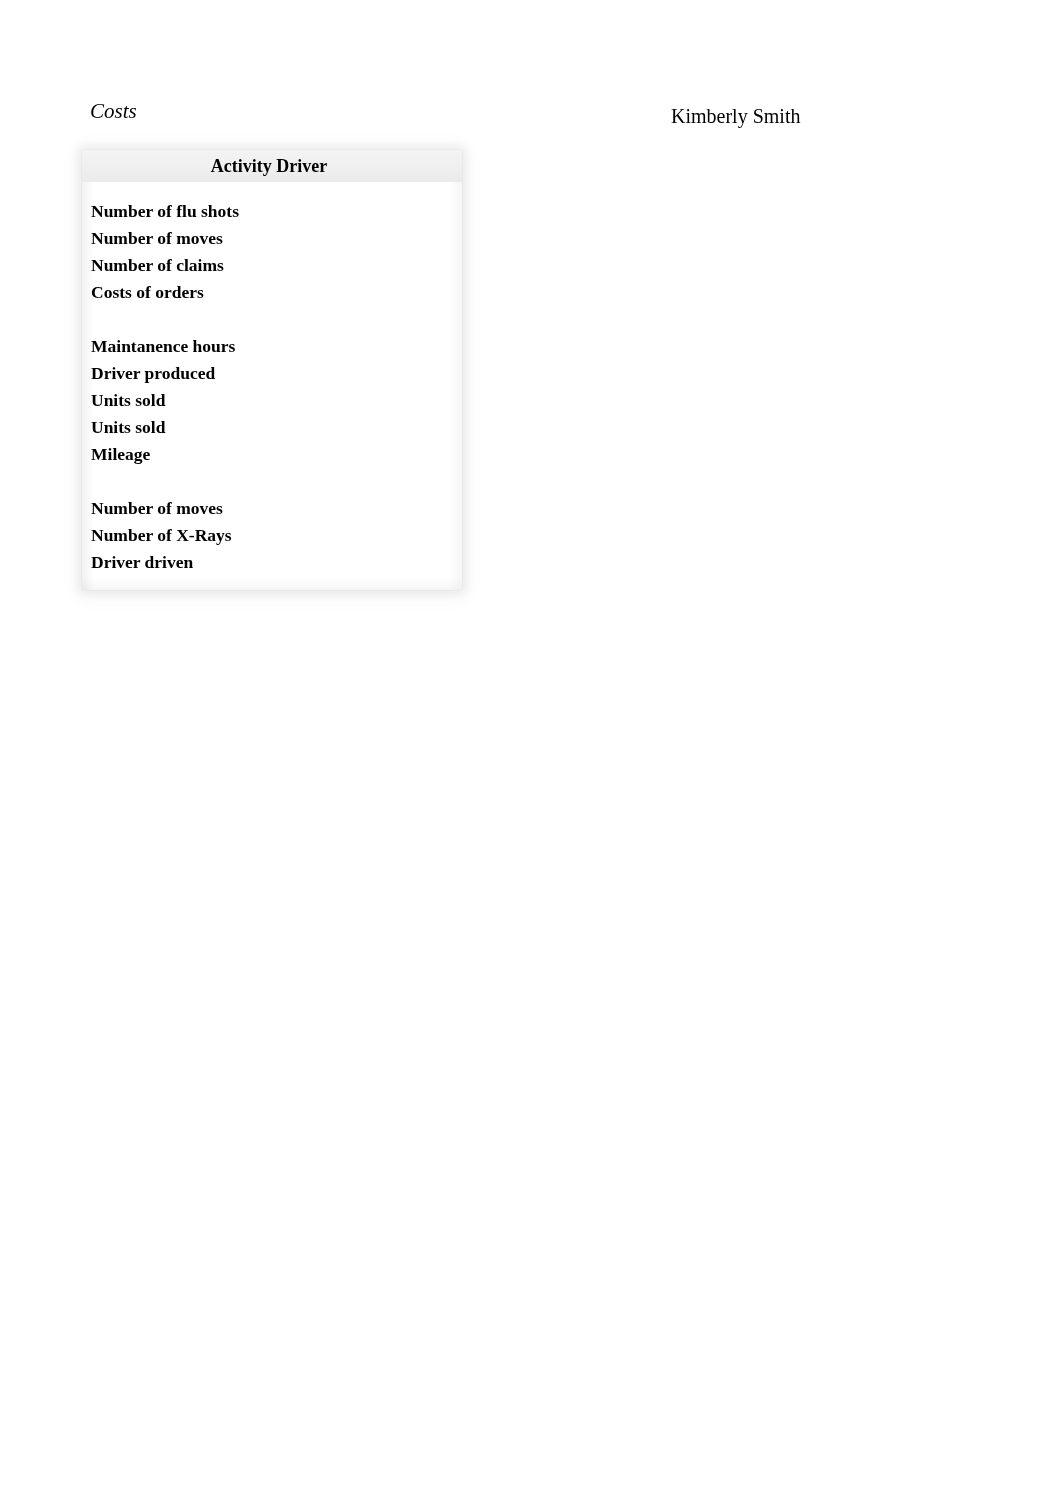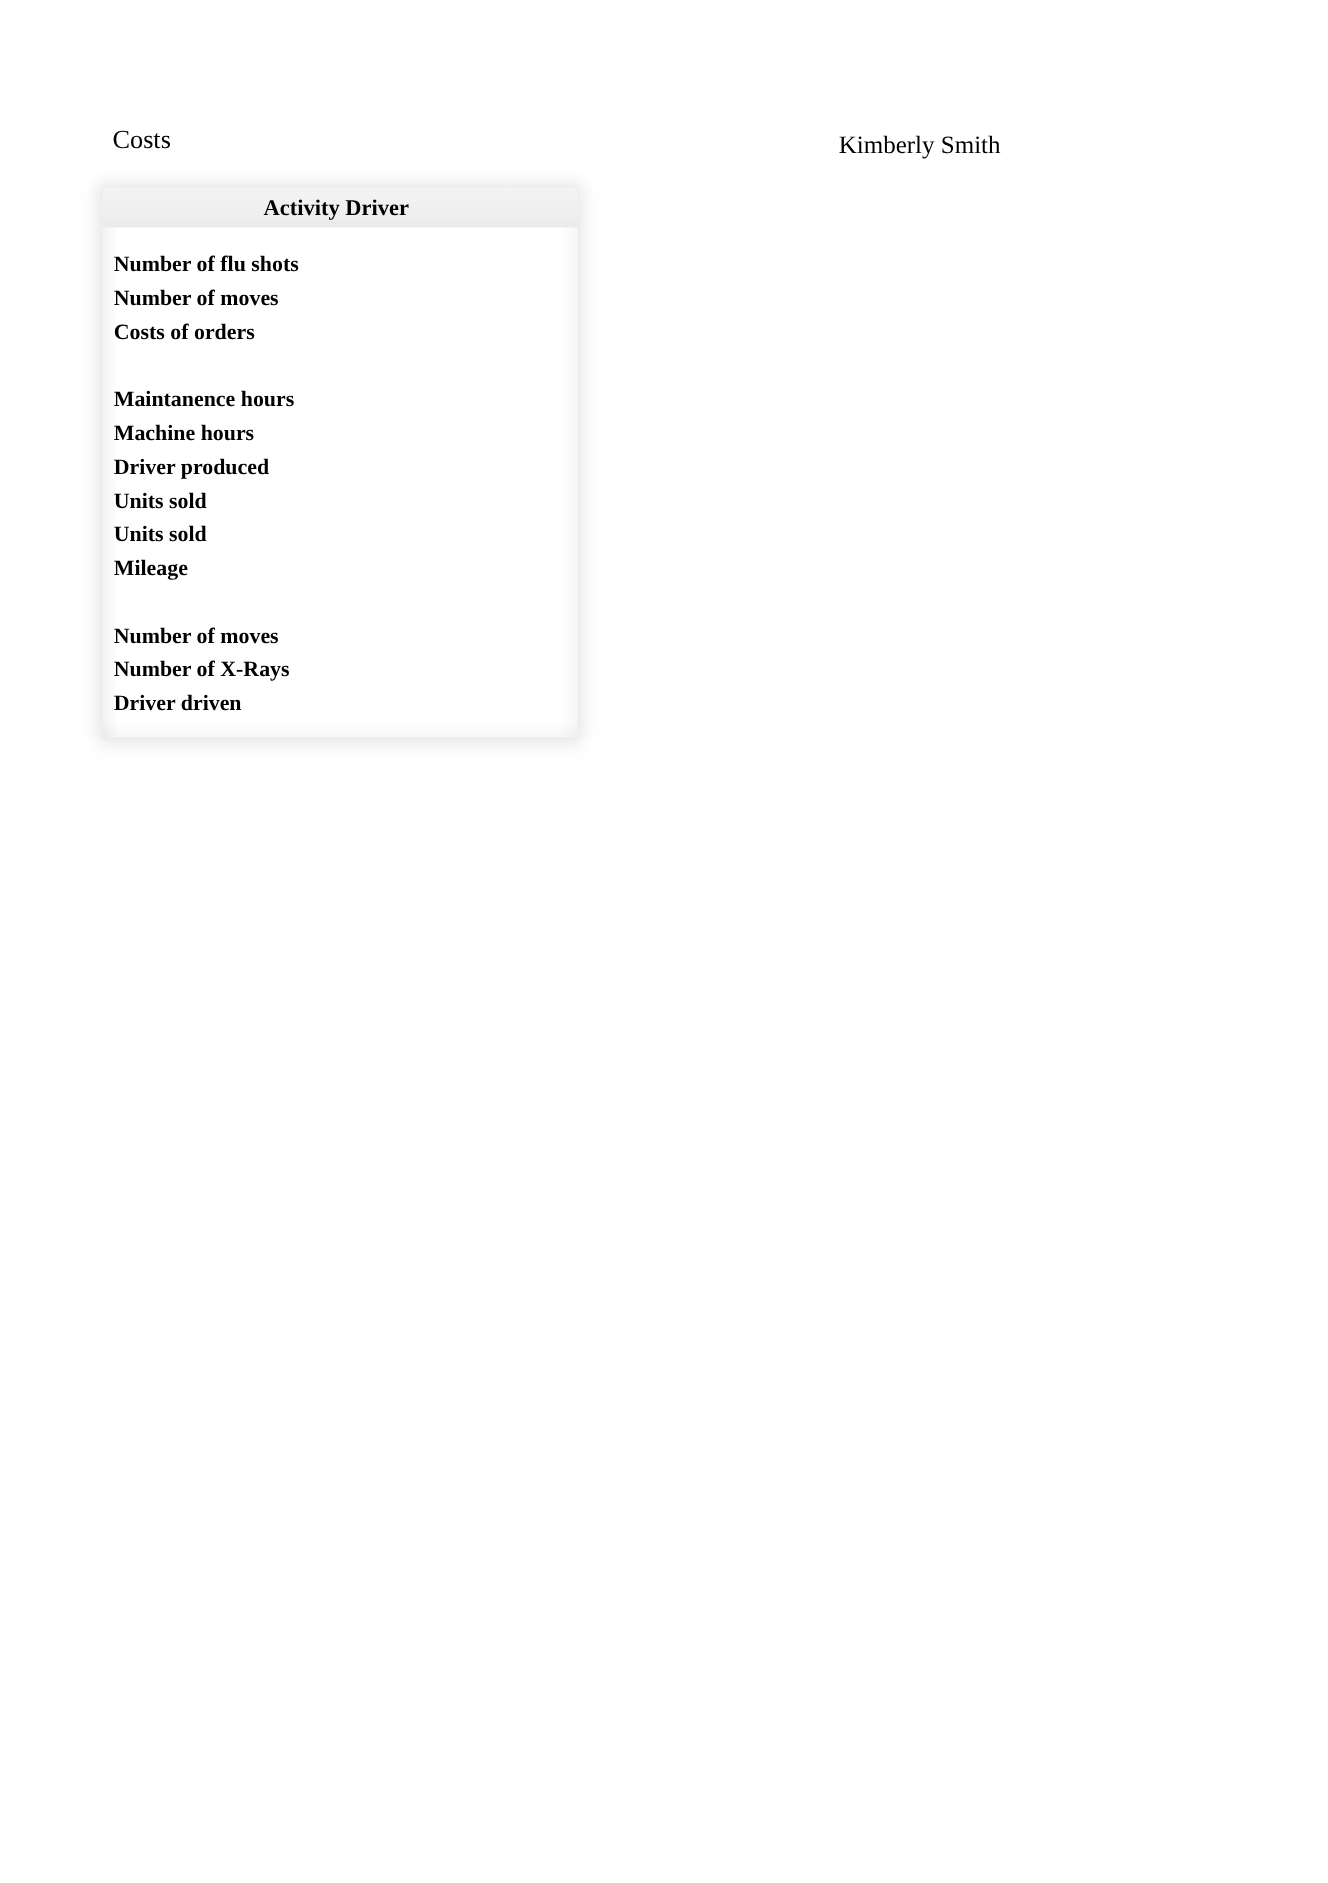--- a/index.html
+++ b/index.html
@@ -20,20 +20,21 @@
 
   
   .page-title {
     position: absolute;
     left: 90px;
     top: 97px;
     font-size: 21px;
     line-height: 28px;
     color: #000000;
     white-space: nowrap;
+    font-style: italic;
   }
 
   .author-name {
     position: absolute;
     left: 671px;
     top: 105px;
     font-size: 20px;
     line-height: 22px;
     color: #000000;
     white-space: nowrap;
@@ -125,24 +126,24 @@
 <div class="sheet-panel">
   <div class="sheet-inner">
 
     <div class="sheet-header-row">
       <div class="sheet-header-cell">Activity Driver</div>
     </div>
 
     <div class="sheet-rows">
         <div class="sheet-row">Number of flu shots</div>
         <div class="sheet-row">Number of moves</div>
+        <div class="sheet-row">Number of claims</div>
         <div class="sheet-row">Costs of orders</div>
         <div class="sheet-row blank"></div>
         <div class="sheet-row">Maintanence hours</div>
-        <div class="sheet-row">Machine hours</div>
         <div class="sheet-row">Driver produced</div>
         <div class="sheet-row">Units sold</div>
         <div class="sheet-row">Units sold</div>
         <div class="sheet-row">Mileage</div>
         <div class="sheet-row blank"></div>
         <div class="sheet-row">Number of moves</div>
         <div class="sheet-row">Number of X-Rays</div>
         <div class="sheet-row">Driver driven</div>
       </div>
 

